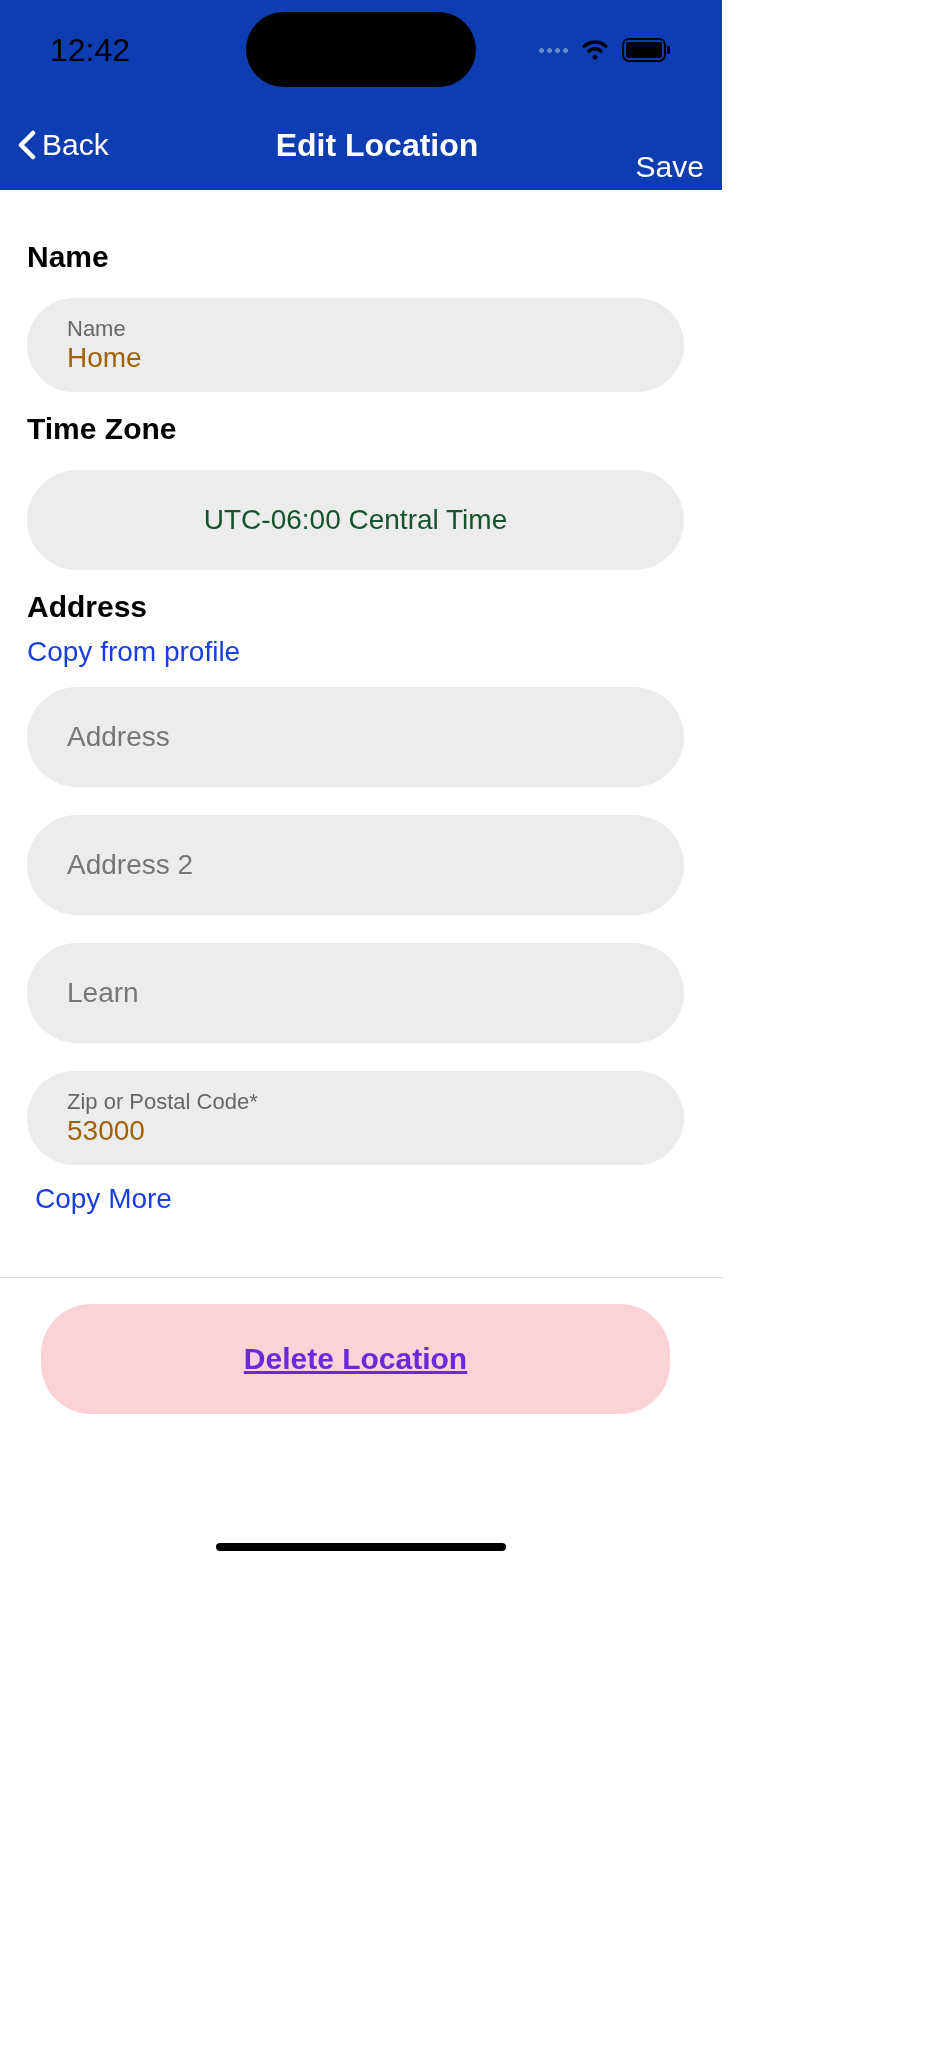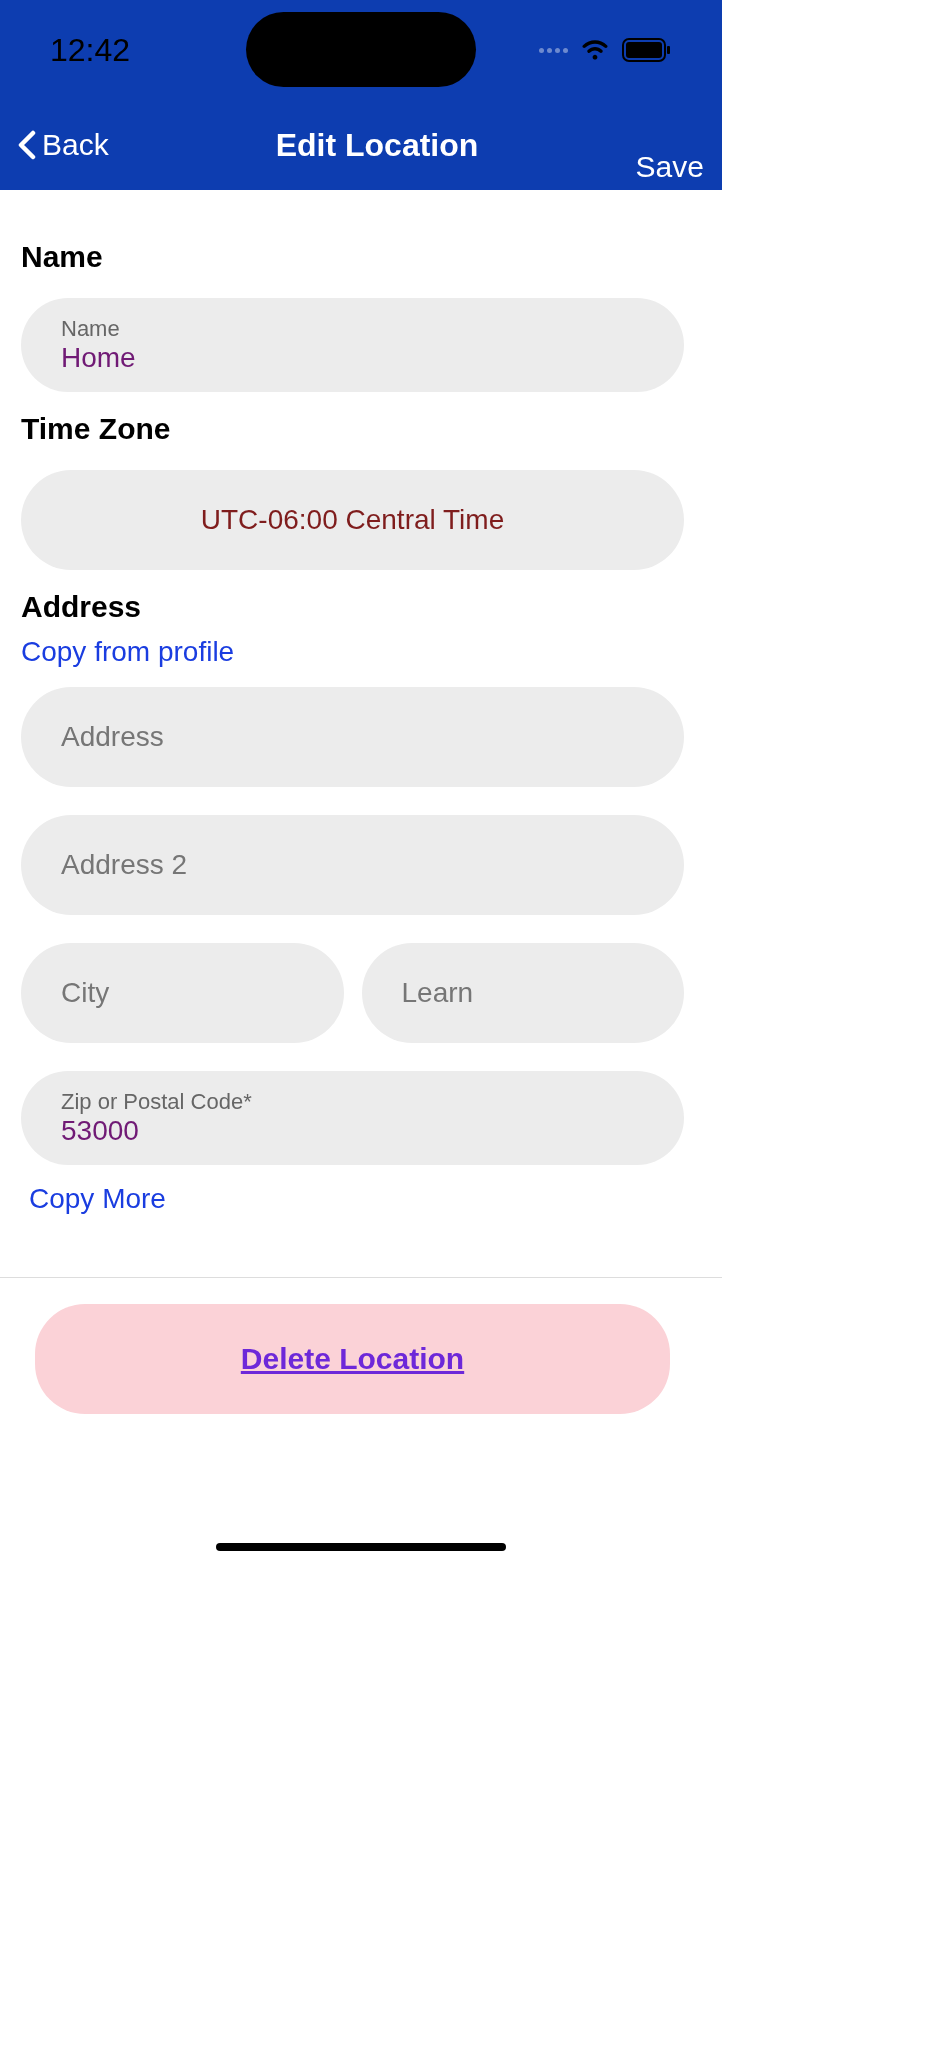--- a/index.html
+++ b/index.html
@@ -91,21 +91,21 @@
       transform: translateX(-50%);
       margin-left: 16px;
     }
     .save-btn {
       color: #fff;
       font-size: 30px;
       font-weight: 500;
       margin-top: 44px;
     }
     .content {
-      padding: 30px 38px 0 21px;
+      padding: 30px 38px 0 27px;
     }
     .section-label {
       font-size: 30px;
       font-weight: 800;
       color: #000;
       margin-bottom: 24px;
       margin-top: 20px;
     }
     .field {
       background: #ececec;
@@ -113,33 +113,33 @@
       padding: 18px 40px;
       margin-bottom: 18px;
     }
     .field-label-small {
       font-size: 22px;
       color: #666;
       margin-bottom: 0;
     }
     .field-value {
       font-size: 28px;
-      color: #701a75;
+      color: #a16207;
       font-weight: 500;
     }
     .tz-field {
       background: #ececec;
       border-radius: 50px;
       padding: 34px 40px;
       text-align: center;
       margin-bottom: 18px;
     }
     .tz-value {
       font-size: 28px;
-      color: #7f1d1d;
+      color: #14532d;
       font-weight: 500;
       text-align: center;
     }
     .copy-link {
       font-size: 28px;
       color: #1a3de0;
       font-weight: 500;
       margin-top: -12px;
       margin-bottom: 19px;
     }
@@ -268,23 +268,20 @@
   <div class="placeholder-field">
     <div class="placeholder-text">Address</div>
   </div>
 
   <div class="placeholder-field">
     <div class="placeholder-text">Address 2</div>
   </div>
 
   <div class="row-fields">
     <div class="placeholder-field">
-      <div class="placeholder-text">City</div>
-    </div>
-    <div class="placeholder-field">
       <div class="placeholder-text">Learn</div>
     </div>
   </div>
 
   <div class="field">
     <div class="field-label-small">Zip or Postal Code*</div>
     <div class="field-value">53000</div>
   </div>
 
   <div class="learn-more">Copy More</div>

